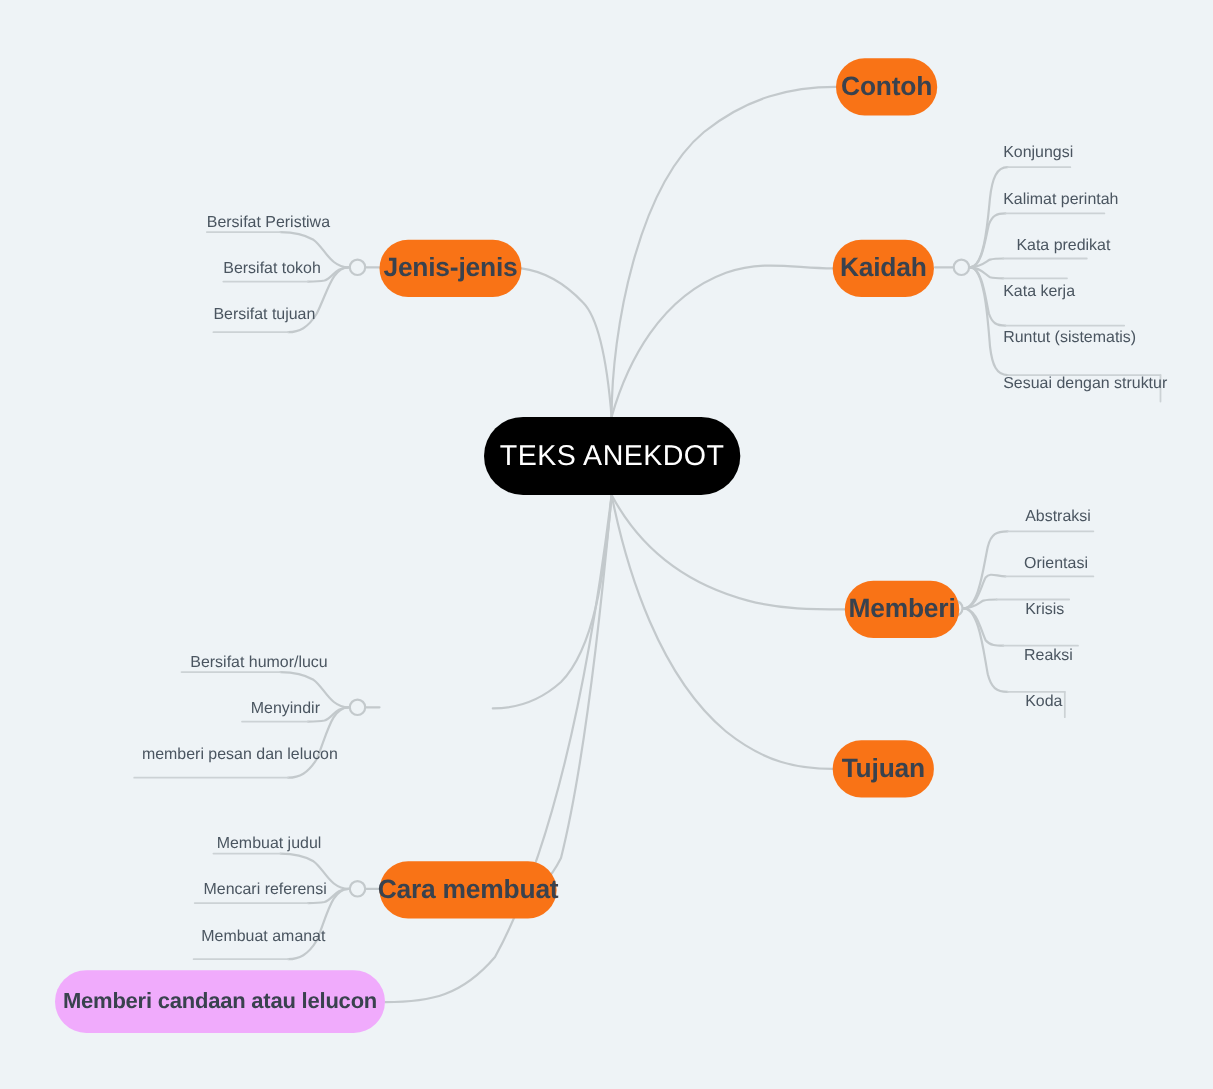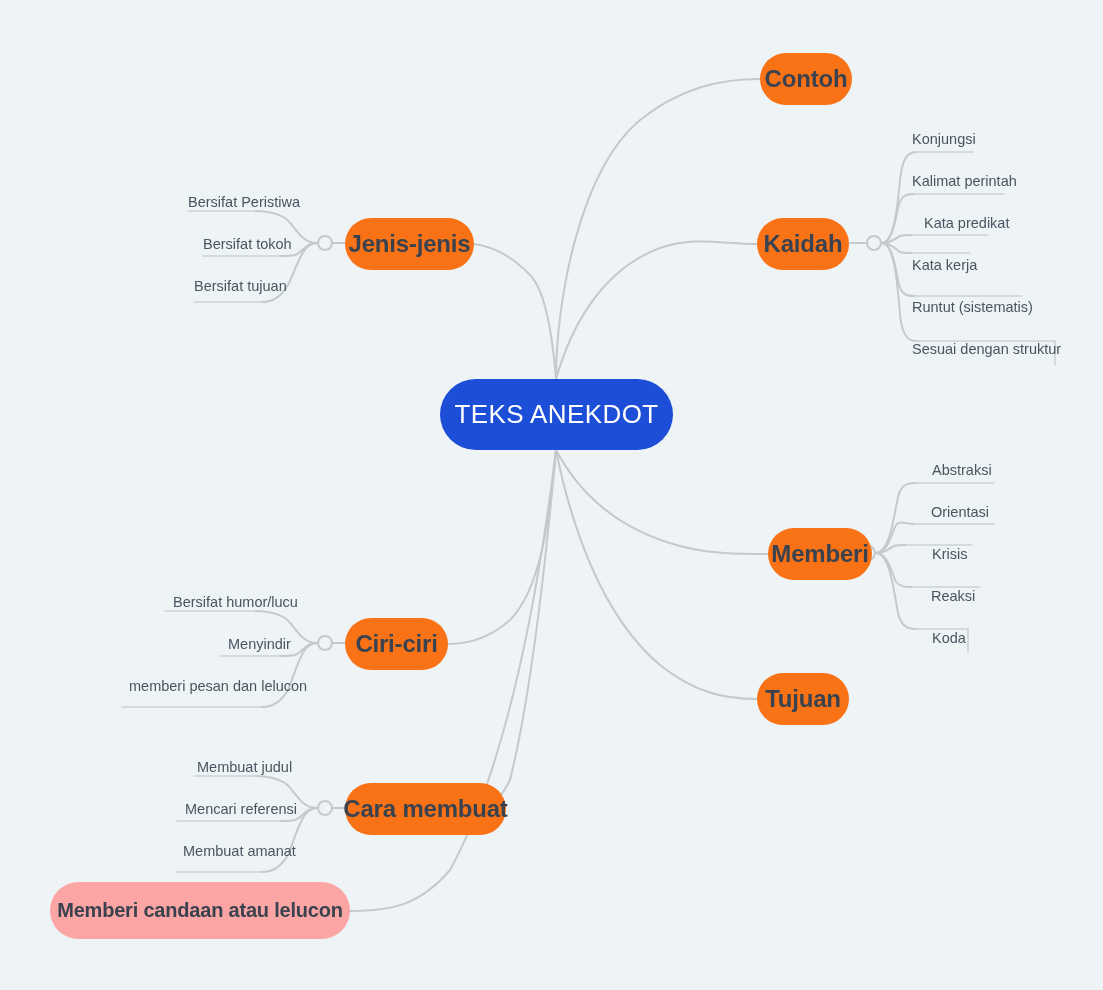--- a/index.html
+++ b/index.html
@@ -53,39 +53,39 @@
   
   .node {
     position: absolute;
     display: flex;
     align-items: center;
     justify-content: center;
     white-space: nowrap;
   }
 
   .node-root {
-    background: #1d4ed8;
+    background: #000000;
     color: #ffffff;
     border-radius: 40px;
     font-size: 26px;
     font-weight: 400;
     letter-spacing: 0.4px;
   }
 
   .node-branch {
     background: #f97316;
     color: #39424e;
     border-radius: 30px;
     font-size: 24px;
     font-weight: bold;
     letter-spacing: -0.2px;
   }
 
   .node-wide {
-    background: #fca5a5;
+    background: #f0abfc;
     color: #39424e;
     border-radius: 32px;
     font-size: 20px;
     font-weight: bold;
     letter-spacing: -0.2px;
   }
 
   
   .leaf {
     position: absolute;
@@ -197,23 +197,20 @@
   </div>
 
   <div class="node node-branch" style="left:757px; top:673px; width:92px; height:52px;text-align:center;">
     <span>Tujuan</span>
   </div>
 
   <div class="node node-branch" style="left:345px; top:218px; width:129px; height:52px;">
     <span>Jenis-jenis</span>
   </div>
 
-  <div class="node node-branch" style="left:345px; top:618px; width:103px; height:52px;">
-    <span>Ciri-ciri</span>
-  </div>
 
   <div class="node node-branch" style="left:345px; top:783px; width:161px; height:52px;">
     <span>Cara membuat</span>
   </div>
 
   <div class="node node-wide" style="left:50px; top:882px; width:300px; height:57px;">
     <span>Memberi candaan atau lelucon</span>
   </div>
 
   <div class="leaf leaf-left" style="left:188px; top:195px;">

